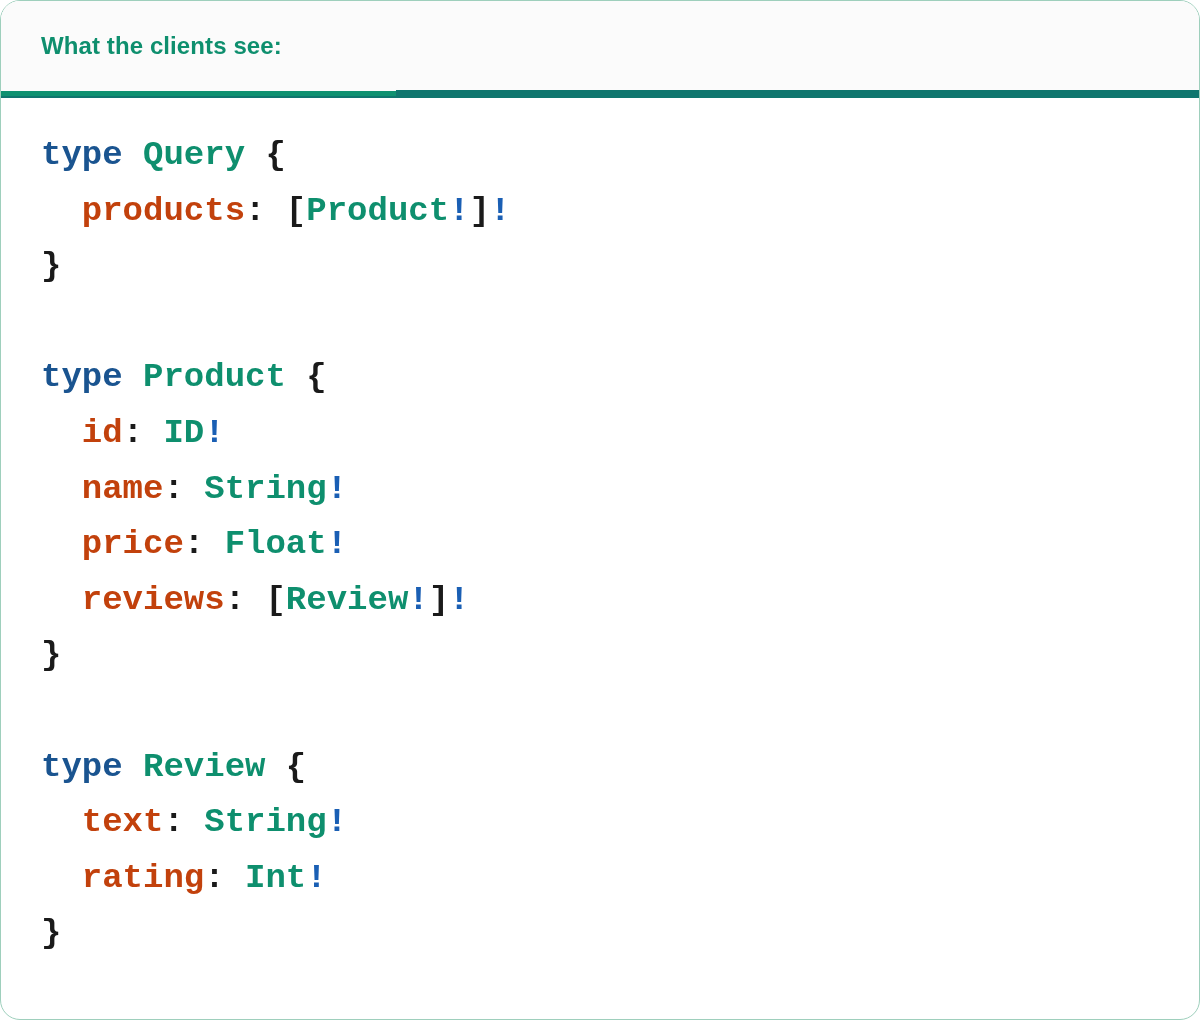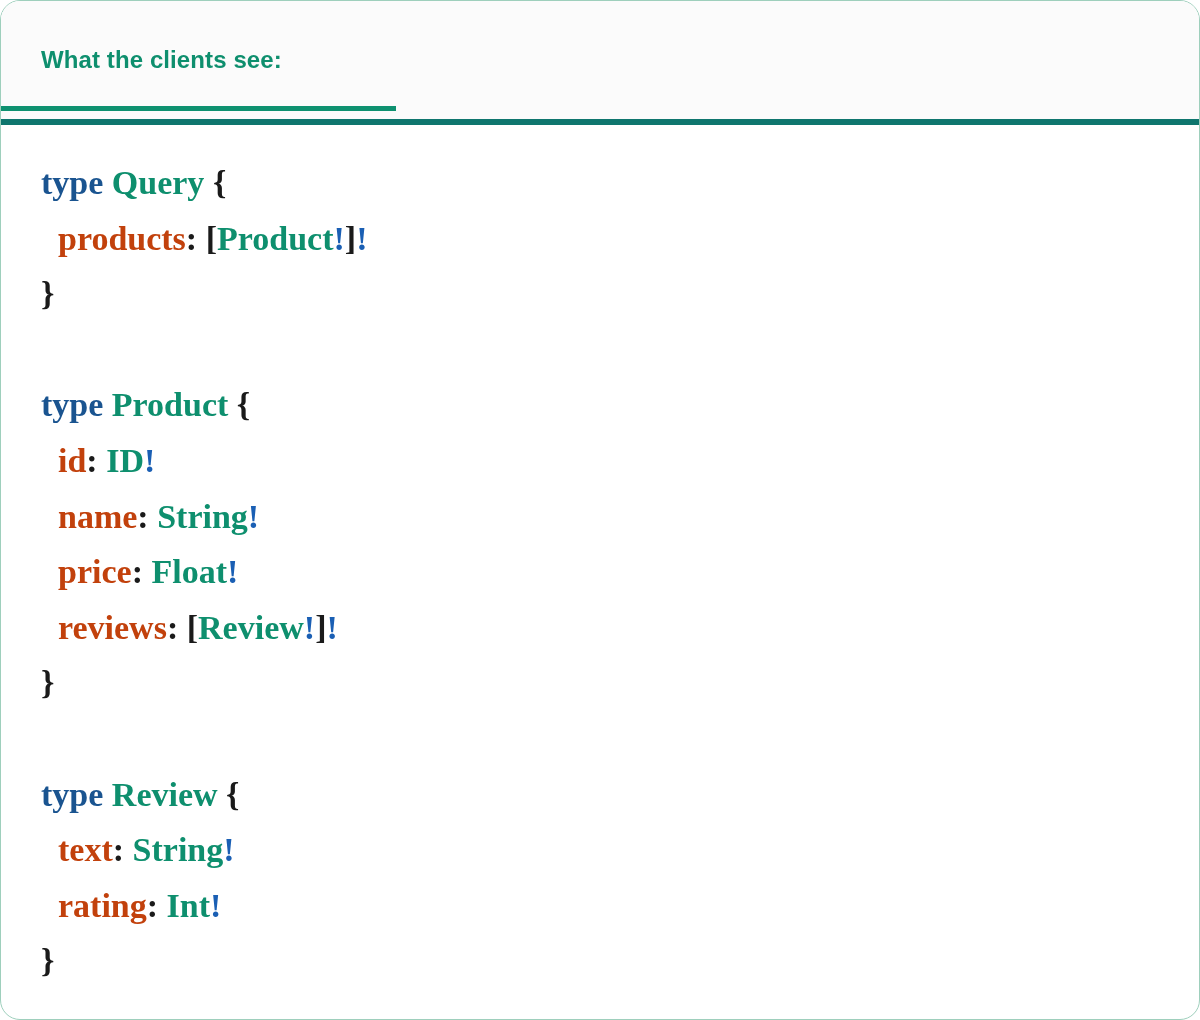--- a/index.html
+++ b/index.html
@@ -19,23 +19,23 @@
     height: 1020px;
     background: #ffffff;
     border: 1.5px solid #9ecfbc;
     border-radius: 20px;
     overflow: hidden;
   }
 
   
   #tabbar {
     position: relative;
-    height: 124px;
+    height: 97px;
     background: #fbfbfb;
-    border-bottom: 6px solid #0f766e;
+    border-bottom: 8px solid #0f766e;
     display: flex;
     align-items: center;
   }
 
   #tab-clients {
     height: 97px;
     display: flex;
     align-items: center;
     padding: 0 40px 0 40px;
     width: 395px;
@@ -58,21 +58,21 @@
     font-size: 24px;
     font-weight: 600;
     color: #0e8f6e;
     letter-spacing: 0.1px;
     white-space: nowrap;
   }
 
   
   #code {
     padding: 30px 16px 0 0;
-    font-family: Liberation Serif, serif;
+    font-family: Liberation Mono, monospace;
     font-size: 34px;
     line-height: 55.6px;
     font-weight: 700;
     white-space: pre;
     color: #1a1a1a;
   }
 
   .code-line {
     padding-left: 40px;
     height: 55.6px;

